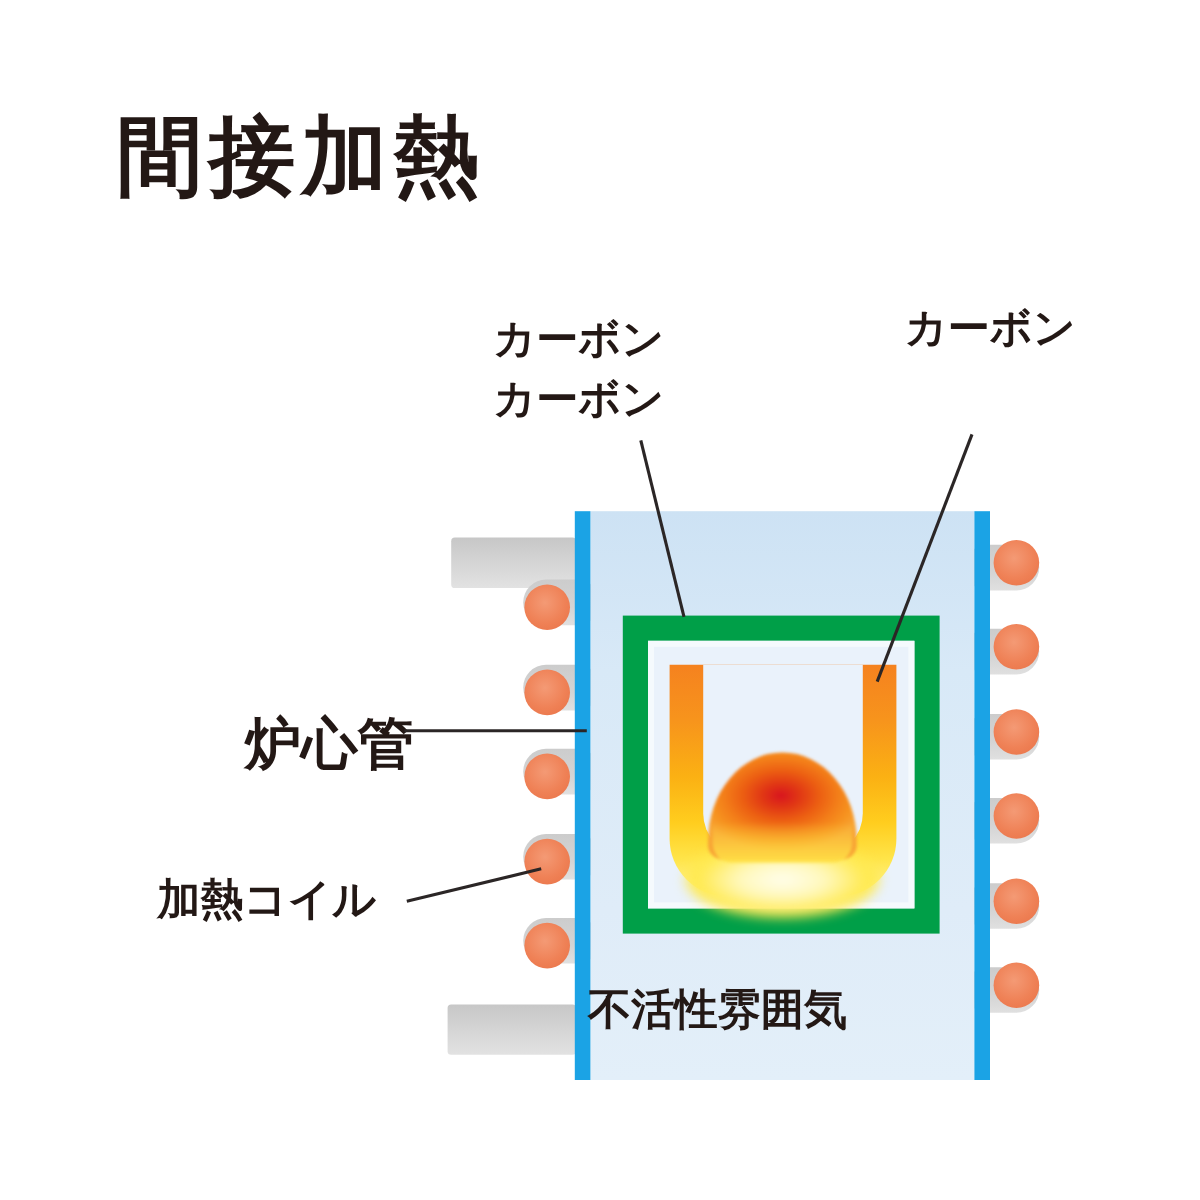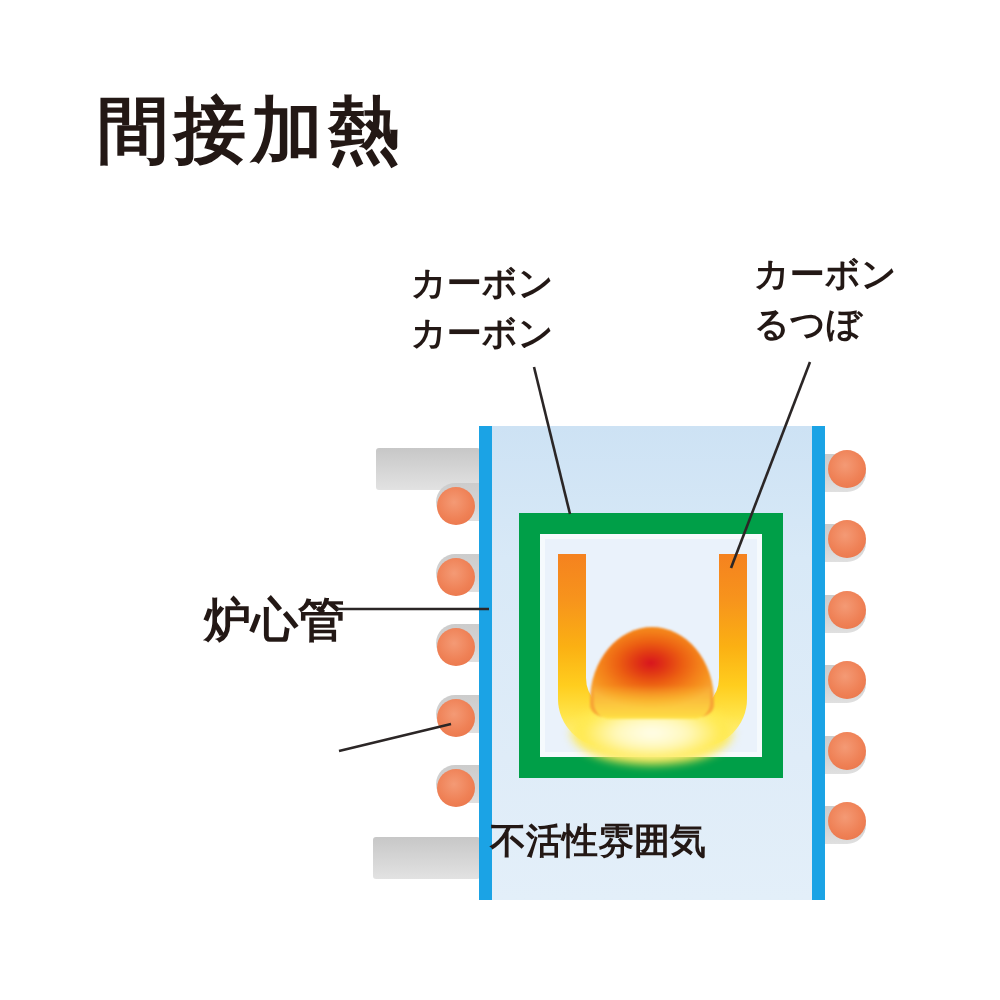--- a/index.html
+++ b/index.html
@@ -123,23 +123,23 @@
 
     <div class="abs label" id="inert-label">不活性雰囲気</div>
   </div>
 
   <div class="abs label" id="label-carbon-fiber">
     <div>カーボン</div>
     <div>カーボン</div>
   </div>
   <div class="abs label" id="label-carbon-crucible">
     <div>カーボン</div>
-    <div>るつぼ</div>
   </div>
   <div class="abs label" id="label-core-tube">炉心管</div>
+  <div class="abs label" id="label-heating-coil">加熱コイル</div>
 
   <svg id="pointer-lines" width="1000" height="1000">
     <line x1="534" y1="367" x2="570" y2="514" stroke="#2b2626" stroke-width="2.6"></line>
     <line x1="810" y1="362" x2="731" y2="568" stroke="#2b2626" stroke-width="2.6"></line>
     <line x1="337" y1="609" x2="489" y2="609" stroke="#2b2626" stroke-width="2.6"></line>
     <line x1="339" y1="751" x2="451" y2="724" stroke="#2b2626" stroke-width="2.6"></line>
   </svg>
 
 </div>
 

